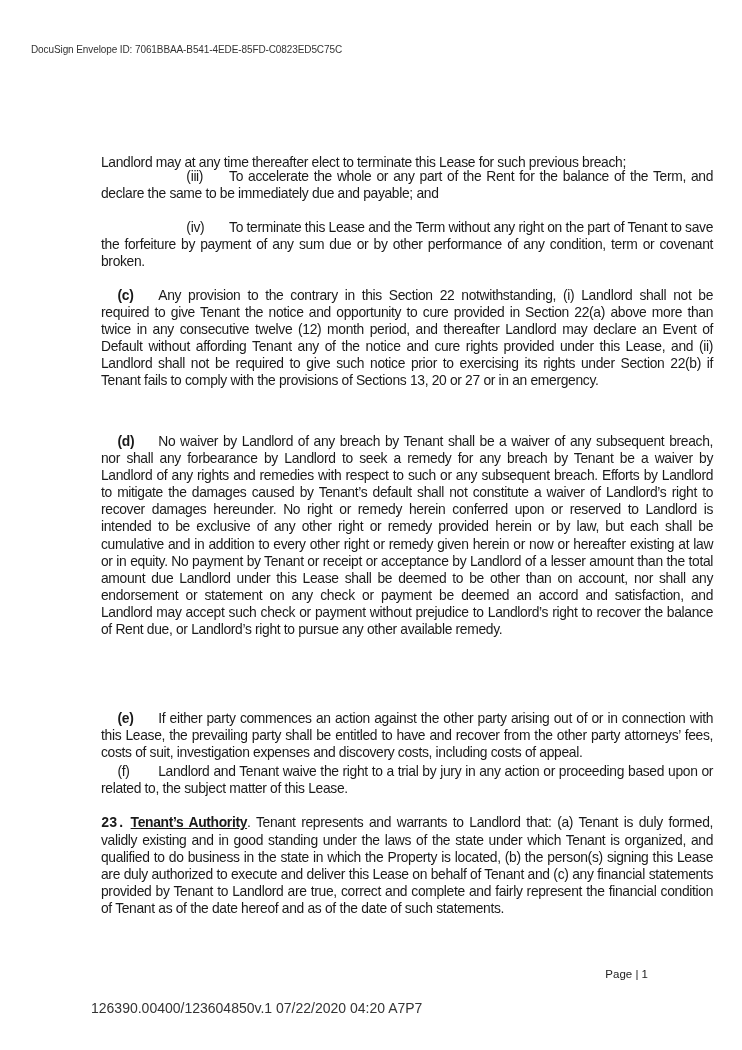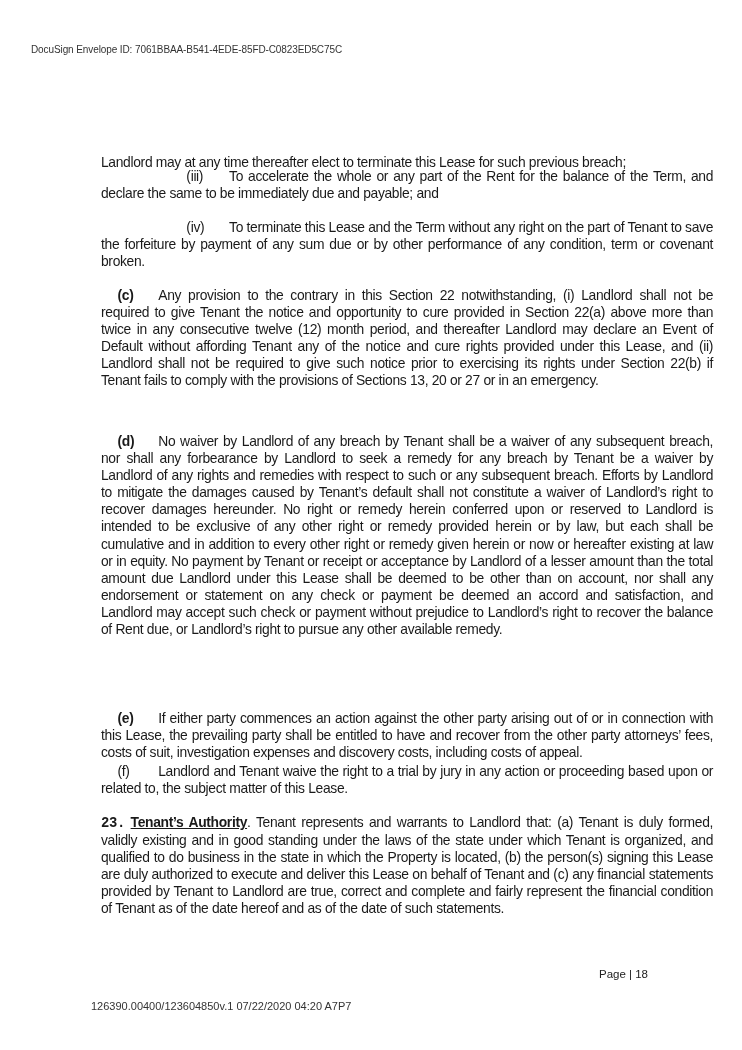--- a/index.html
+++ b/index.html
@@ -25,21 +25,21 @@
   .label { display: inline-block; font-weight: normal; }
   .lbl-bold { font-weight: bold; }
   .heading-num { font-weight: bold; font-family: Liberation Mono, monospace; }
   .heading-title { font-weight: bold; text-decoration: underline; }
   .footer-page {
     position: absolute; right: 94px; top: 968px;
     font-size: 11.5px; color: #222;
   }
   .footer-doc {
     position: absolute; left: 91px; top: 1000px;
-    font-size: 11px; color: #333;
+    font-size: 14px; color: #333;
   }
 </style>
 </head>
 <body>
 
 <div class="envelope">DocuSign Envelope ID: 7061BBAA-B541-4EDE-85FD-C0823ED5C75C</div>
 
 <div class="page">
 
   <div class="para" style="top:0px;margin-top:37px;">
@@ -69,14 +69,14 @@
   <div class="para" style="top:646px;">
     <p><span class="label" style="margin-left:17px;width:42px;">(f)</span><span>Landlord and Tenant waive the right to a trial by jury in any action or proceeding based upon or related to, the subject matter of this Lease.</span></p>
   </div>
 
   <div class="para" style="top:697px;">
     <p><span class="heading-num">23.</span> <span class="heading-title">Tenant’s Authority</span><span>.  Tenant represents and warrants to Landlord that:  (a) Tenant is duly formed, validly existing and in good standing under the laws of the state under which Tenant is organized, and qualified to do business in the state in which the Property is located, (b) the person(s) signing this Lease are duly authorized to execute and deliver this Lease on behalf of Tenant and (c) any financial statements provided by Tenant to Landlord are true, correct and complete and fairly represent the financial condition of Tenant as of the date hereof and as of the date of such statements.</span></p>
   </div>
 
 </div>
 
-<div class="footer-page">Page | 18</div>
+<div class="footer-page">Page | 1</div>
 <div class="footer-doc">126390.00400/123604850v.1  07/22/2020 04:20 A7P7</div>
 
 </body></html>

